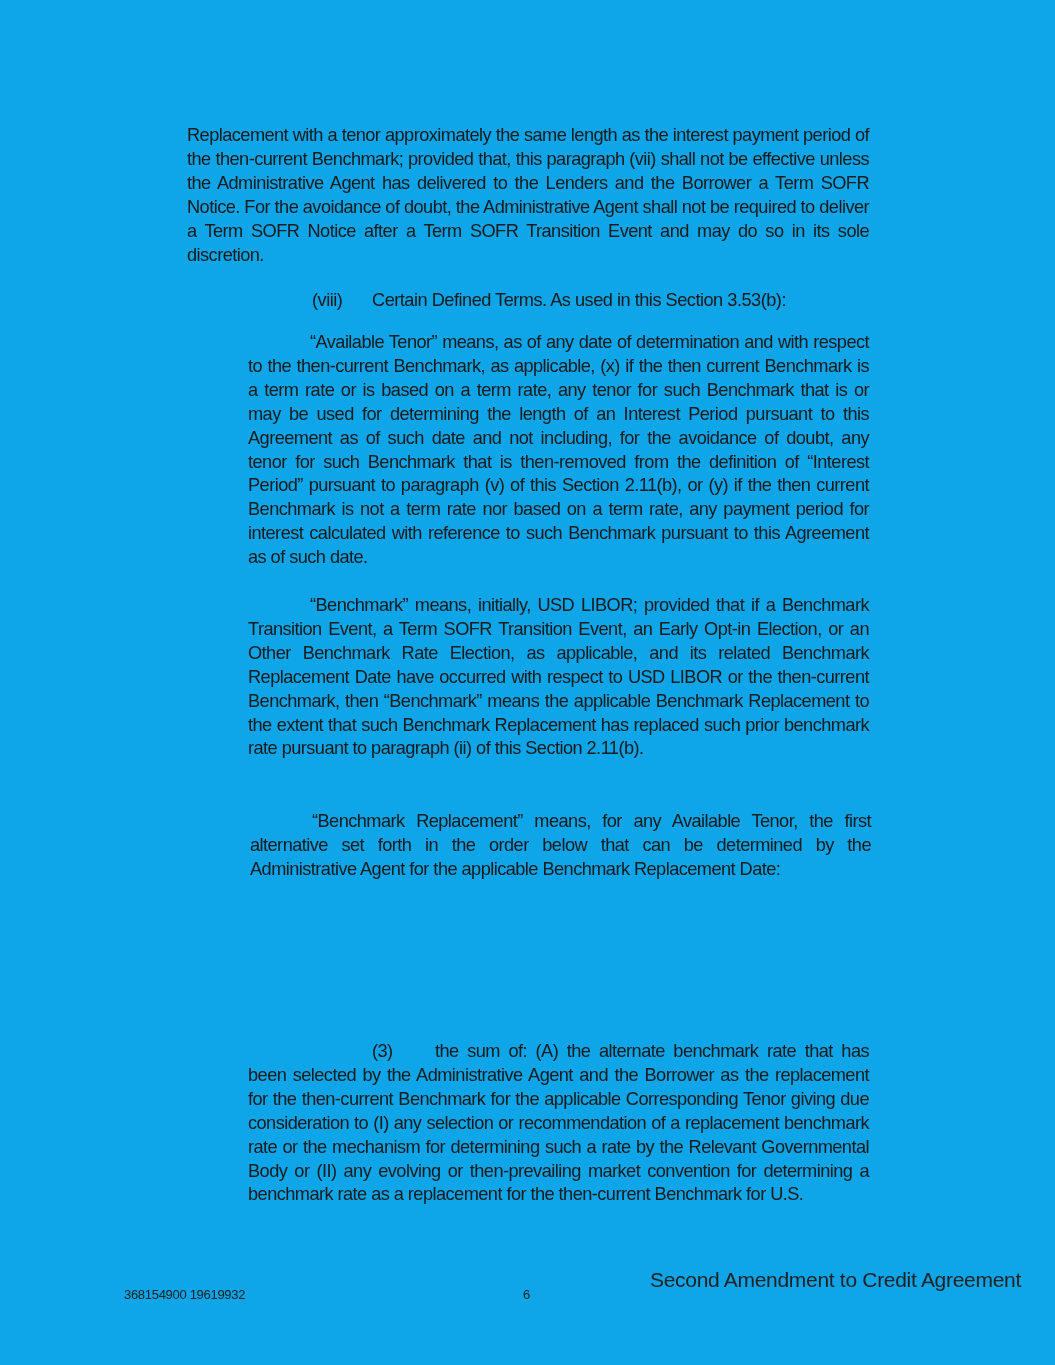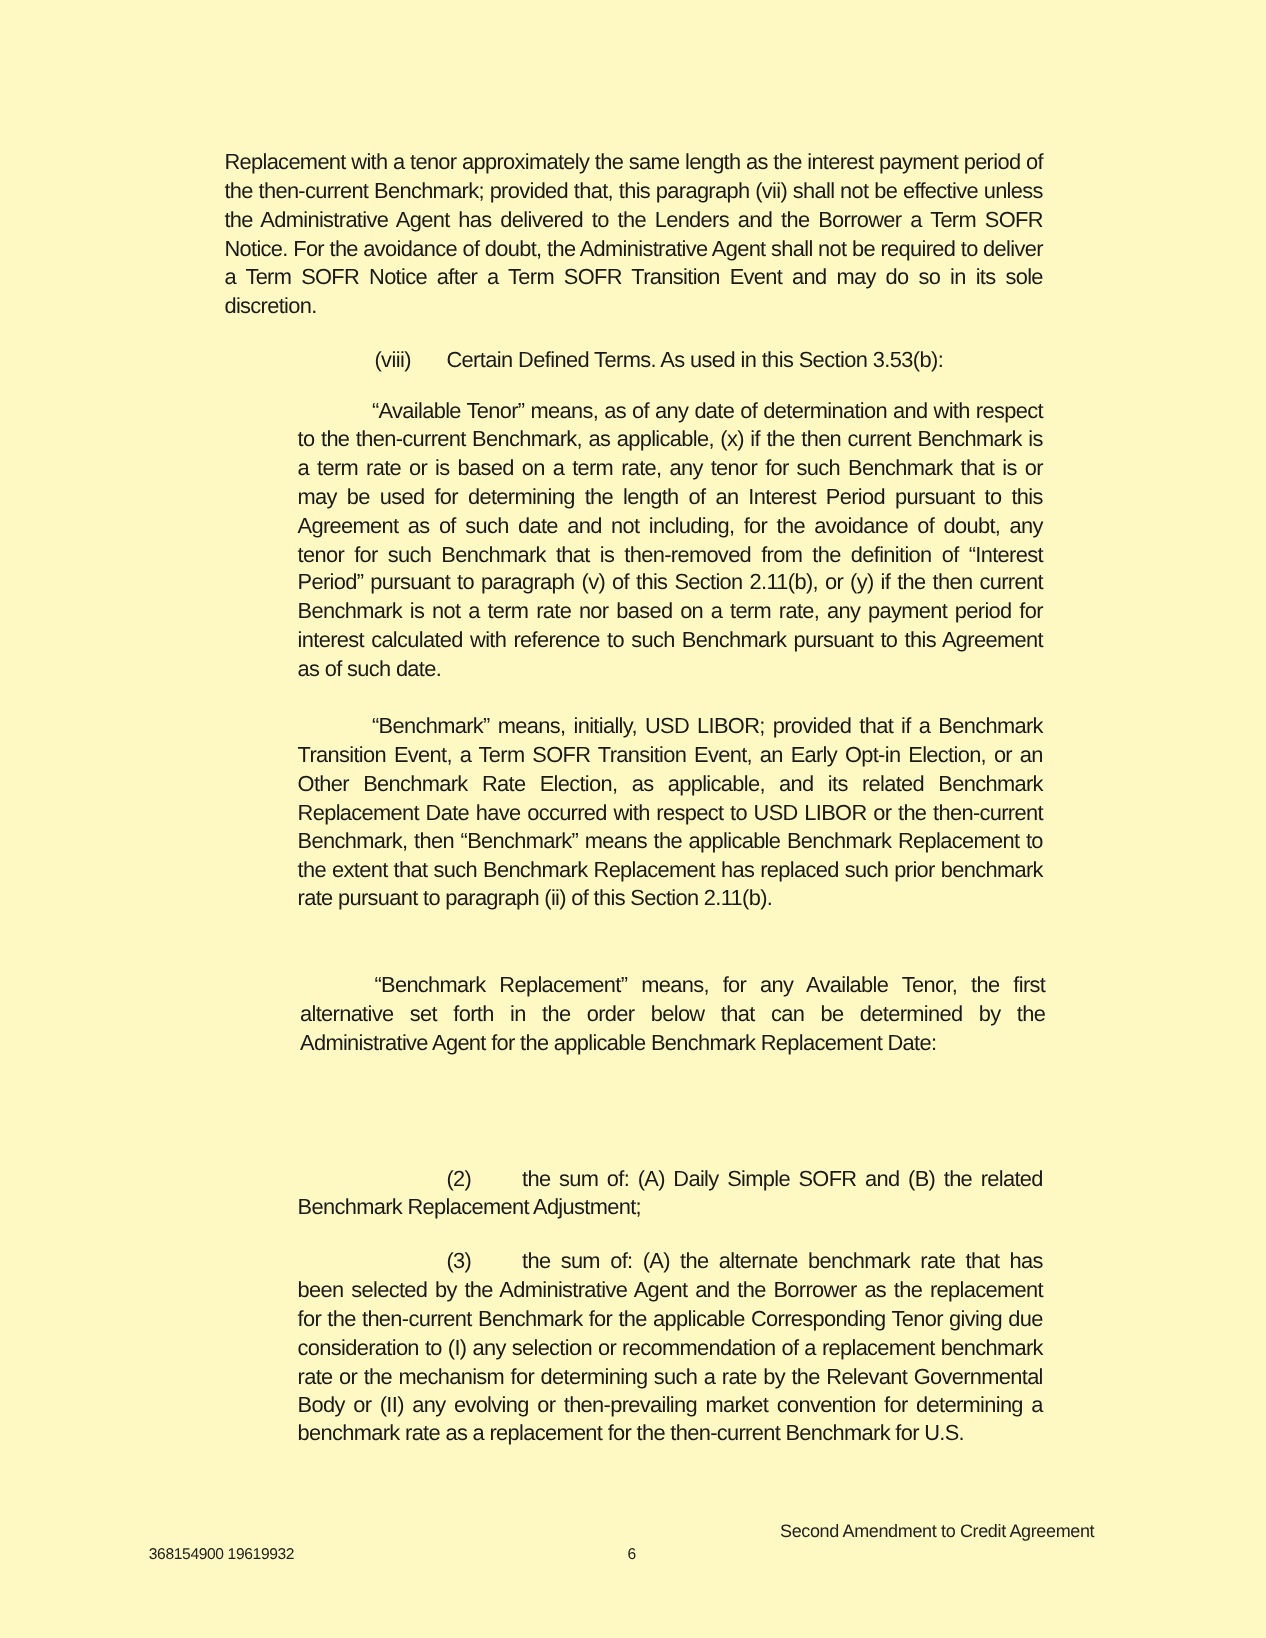--- a/index.html
+++ b/index.html
@@ -1,36 +1,36 @@
 <!DOCTYPE html>
 <html><head>
 <meta charset="utf-8">
 <style>
   html, body { margin: 0; padding: 0; background: #ffffff; }
   body { width: 1055px; height: 1365px; position: relative; overflow: hidden; }
   .page {
     position: absolute; left: 0; top: 0; width: 1055px; height: 1365px;
-    background: #fef9c3; color: #1a1a1a;
+    background: #0ea5e9; color: #1a1a1a;
     font-family: "Liberation Sans", sans-serif;
   }
   .txt {
     font-size: 18.2px; line-height: 23.9px; text-align: justify;
     letter-spacing: -0.55px; word-spacing: 0px;
     transform-origin: left top;
   }
   .p1 { position: absolute; left: 187px; top: 124px; width: 682px; }
   .block { position: absolute; left: 248px; width: 621px; }
   .indent { text-indent: 62px; }
   .u { }
   .heading { position: absolute; left: 312px; top: 288px; font-size: 18.2px; line-height: 24px; letter-spacing: -0.5px; white-space: nowrap; }
   .heading .num { display: inline-block; width: 60px; }
   .item-num { display: inline-block; width: 63px; }
   .item { text-indent: 124px; }
   .footer { position: absolute; font-size: 13px; color: #222; letter-spacing: -0.3px; white-space: nowrap; }
-  .footer-title { font-size: 15px; }
+  .footer-title { font-size: 21px; }
 </style>
 </head>
 <body>
 
 <div class="page">
 
   <p class="txt p1" style="margin:0">Replacement with a tenor approximately the same length as the interest payment period of the then-current Benchmark; provided that, this paragraph (vii) shall not be effective unless the Administrative Agent has delivered to the Lenders and the Borrower a Term SOFR Notice. For the avoidance of doubt, the Administrative Agent shall not be required to deliver a Term SOFR Notice after a Term SOFR Transition Event and may do so in its sole discretion.</p>
 
   <div class="heading">
     <span class="num">(viii)</span><span class="u">Certain Defined Terms</span><span>. As used in this Section 3.53(b):</span>
@@ -42,23 +42,20 @@
 
   <p class="txt block indent" style="margin:0; top:594px">
     <span>“</span><span class="u">Benchmark</span><span>”</span><span> means, initially, USD LIBOR; provided that if a Benchmark Transition Event, a Term SOFR Transition Event, an Early Opt-in Election, or an Other Benchmark Rate Election, as applicable, and its related Benchmark Replacement Date have occurred with respect to USD LIBOR or the then-current Benchmark, then “Benchmark” means the applicable Benchmark Replacement to the extent that such Benchmark Replacement has replaced such prior benchmark rate pursuant to paragraph (ii) of this Section 2.11(b).</span>
   </p>
 
   <p class="txt block indent" style="margin:2px; top:808px">
     <span>“</span><span class="u">Benchmark Replacement</span><span>”</span><span> means, for any Available Tenor, the first alternative set forth in the order below that can be determined by the Administrative Agent for the applicable Benchmark Replacement Date:</span>
   </p>
 
 
-  <p class="txt block item" style="margin:0; top:971px">
-    <span class="item-num" style="text-indent:0">(2)</span><span>the sum of: (A) Daily Simple SOFR and (B) the related Benchmark Replacement Adjustment;</span>
-  </p>
 
   <p class="txt block item" style="margin:0; top:1040px">
     <span class="item-num" style="text-indent:0">(3)</span><span>the sum of: (A) the alternate benchmark rate that has been selected by the Administrative Agent and the Borrower as the replacement for the then-current Benchmark for the applicable Corresponding Tenor giving due consideration to (I) any selection or recommendation of a replacement benchmark rate or the mechanism for determining such a rate by the Relevant Governmental Body or (II) any evolving or then-prevailing market convention for determining a benchmark rate as a replacement for the then-current Benchmark for U.S.</span>
   </p>
 
   <div class="footer" style="left:124px; top:1287px">368154900 19619932</div>
   <div class="footer" style="left:523px; top:1287px">6</div>
   <div class="footer footer-title" style="left:650px; top:1268px">Second Amendment to Credit Agreement</div>
 
 </div>

